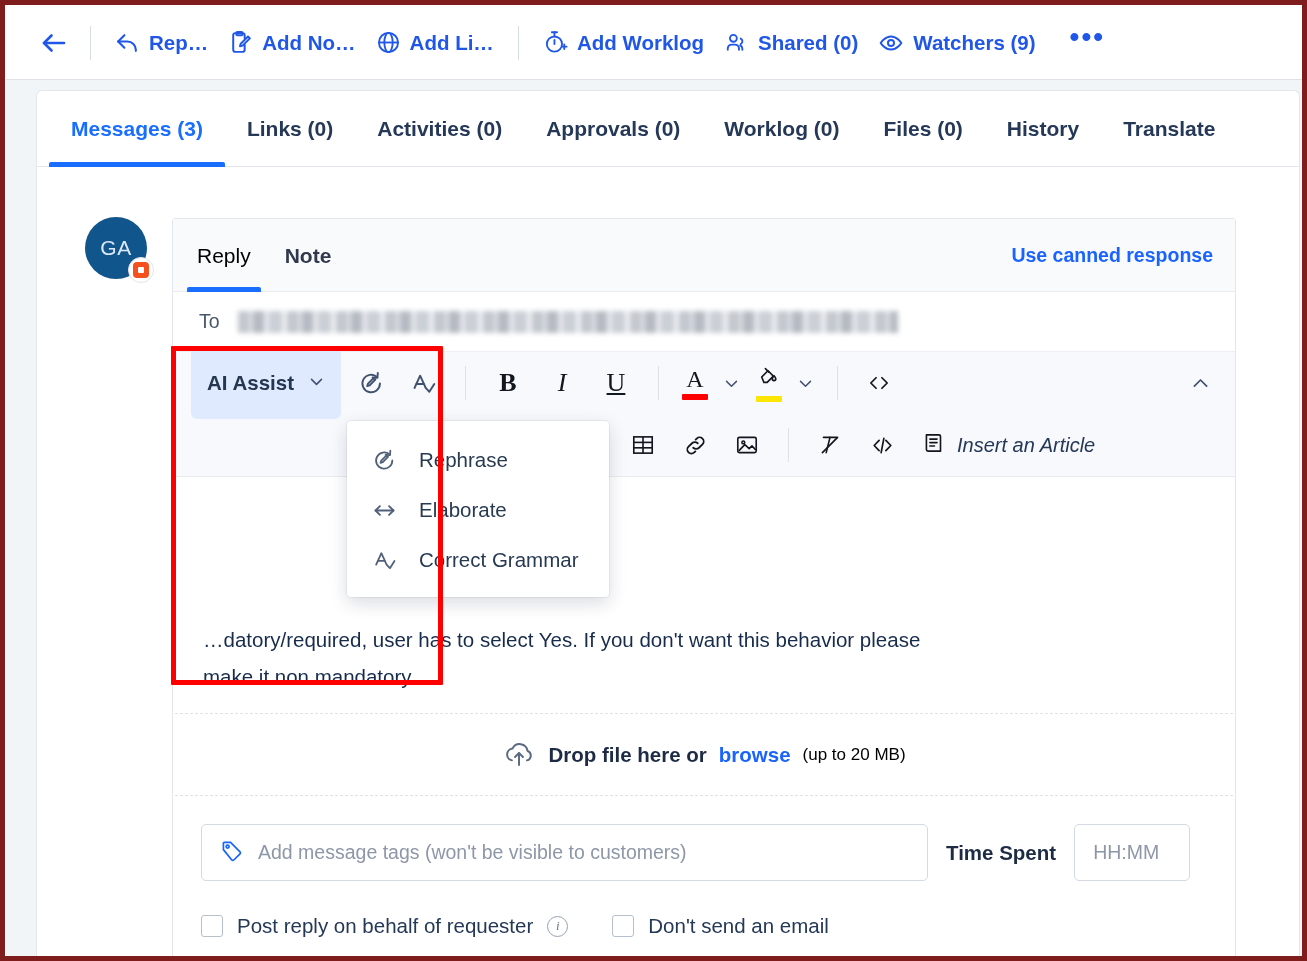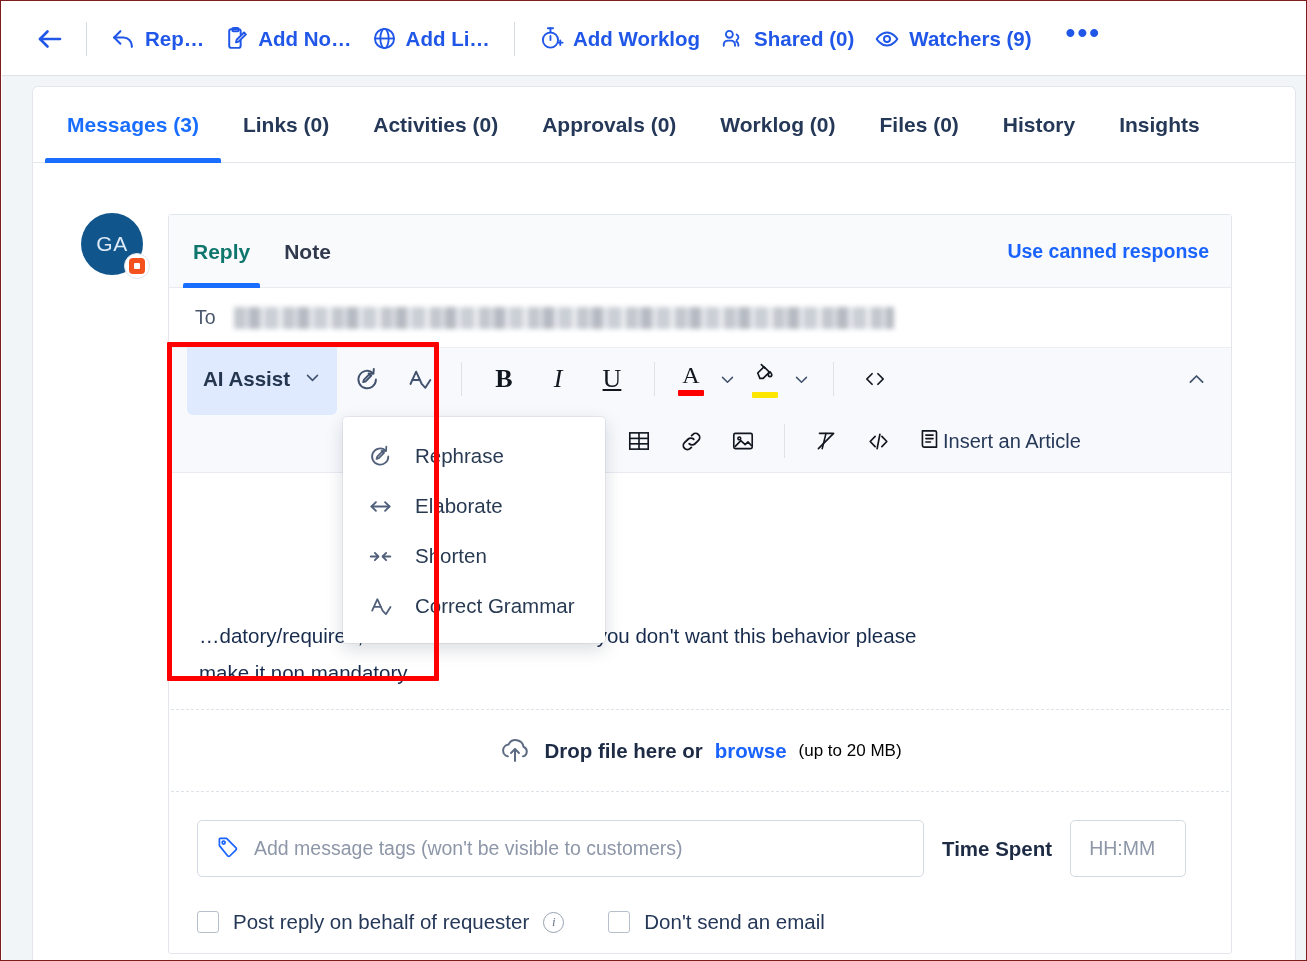--- a/index.html
+++ b/index.html
@@ -5,21 +5,21 @@
   * { box-sizing: border-box; margin: 0; padding: 0; }
   html, body {
     width: 1307px; height: 961px;
     font-family: "Liberation Sans", sans-serif;
     background: #ffffff;
     overflow: hidden;
   }
   .root {
     position: relative;
     width: 1307px; height: 961px;
-    border: 1px solid #7f1d1d;
+    border: 5px solid #7f1d1d;
     background: #ffffff;
     overflow: hidden;
   }
 
   
   .topbar {
     position: absolute; left: 1px; top: 1px;
     width: 1305px; height: 74px;
     background: #ffffff;
     border-bottom: 1px solid #dfe3e8;
@@ -139,21 +139,21 @@
   }
   .comp-tab {
     position: relative;
     font-size: 21px; font-weight: 600;
     color: #31394d;
     padding: 0 10px;
     height: 73px; line-height: 73px;
     margin-right: 14px;
     cursor: pointer;
   }
-  .comp-tab.active { color: #0f766e; font-weight: 700; }
+  .comp-tab.active { color: #000000; font-weight: 400; }
   .comp-tab.active::after {
     content: ""; position: absolute; left: 0; right: 0; bottom: 0;
     height: 5px; background: #1a6eff; border-radius: 2px 2px 0 0;
   }
   .canned {
     margin-left: auto;
     color: #1a63ff; font-size: 19.5px; font-weight: 700;
     cursor: pointer;
   }
 
@@ -202,21 +202,21 @@
     display: flex; align-items: center; gap: 14px;
     cursor: pointer;
     margin-right: 4px;
   }
   .icon-btn {
     width: 50px; height: 46px;
     display: flex; align-items: center; justify-content: center;
     color: #42526e; cursor: pointer;
     border-radius: 4px;
   }
-  .icon-btn.txt { width: auto; padding: 0 12px; gap: 0; font-size: 20px; color:#253858; }
+  .icon-btn.txt { width: auto; padding: 0 12px; gap: 10px; font-size: 20px; color:#253858;font-style:italic; }
   .divider-v { width: 1px; height: 34px; background: #dde2e9; margin: 0 14px; }
   .fmt {
     font-size: 26px; color: #11161f;
     display: flex; align-items: center; justify-content: center;
     width: 52px; height: 46px; cursor: pointer;
   }
   .fmt.b { font-weight: 700; font-family: "Liberation Serif", serif; }
   .fmt.i { font-style: italic; font-family: "Liberation Serif", serif; }
   .fmt.u { text-decoration: underline; font-family: "Liberation Serif", serif; }
   .color-btn {
@@ -444,21 +444,21 @@
       <div class="tab">
           <span>Worklog (0)</span>
         </div>
       <div class="tab">
           <span>Files (0)</span>
         </div>
       <div class="tab">
           <span>History</span>
         </div>
       <div class="tab">
-          <span>Insights</span>
+          <span>Translate</span>
         </div>
     </div>
 
     <div class="avatar-wrap">
       <div class="avatar">GA</div>
       <div class="avatar-badge">
           <div class="sq"></div>
         </div>
     </div>
 
@@ -656,31 +656,20 @@
             <span class="aic">
               <svg width="25" height="25" viewBox="0 0 24 24" fill="none" stroke="#51607a" stroke-width="1.8" stroke-linecap="round" stroke-linejoin="round">
                 <line x1="3.4" y1="12" x2="20.6" y2="12"></line>
                   <polyline points="7.6,7.8 3.4,12 7.6,16.2"></polyline>
                   <polyline points="16.4,7.8 20.6,12 16.4,16.2"></polyline>
               </svg>
             </span>
             <span>Elaborate</span>
           </div>
 
-          <div class="ai-item">
-            <span class="aic">
-              <svg width="25" height="25" viewBox="0 0 24 24" fill="none" stroke="#51607a" stroke-width="1.8" stroke-linecap="round" stroke-linejoin="round">
-                <line x1="2.6" y1="12" x2="9.6" y2="12"></line>
-                  <polyline points="6.6,8.6 10,12 6.6,15.4"></polyline>
-                <line x1="21.4" y1="12" x2="14.4" y2="12"></line>
-                  <polyline points="17.4,8.6 14,12 17.4,15.4"></polyline>
-              </svg>
-            </span>
-            <span>Shorten</span>
-          </div>
 
           <div class="ai-item">
             <span class="aic">
               <svg width="25" height="25" viewBox="0 0 24 24" fill="none" stroke="#51607a" stroke-width="1.7" stroke-linecap="round" stroke-linejoin="round">
                 <path d="M4 16L9 5l5 11"></path>
                   <line x1="5.8" y1="12.4" x2="12.2" y2="12.4"></line>
                 <polyline points="14.6,16.6 17.2,19.4 21.6,12.4"></polyline>
               </svg>
             </span>
             <span>Correct Grammar</span>

